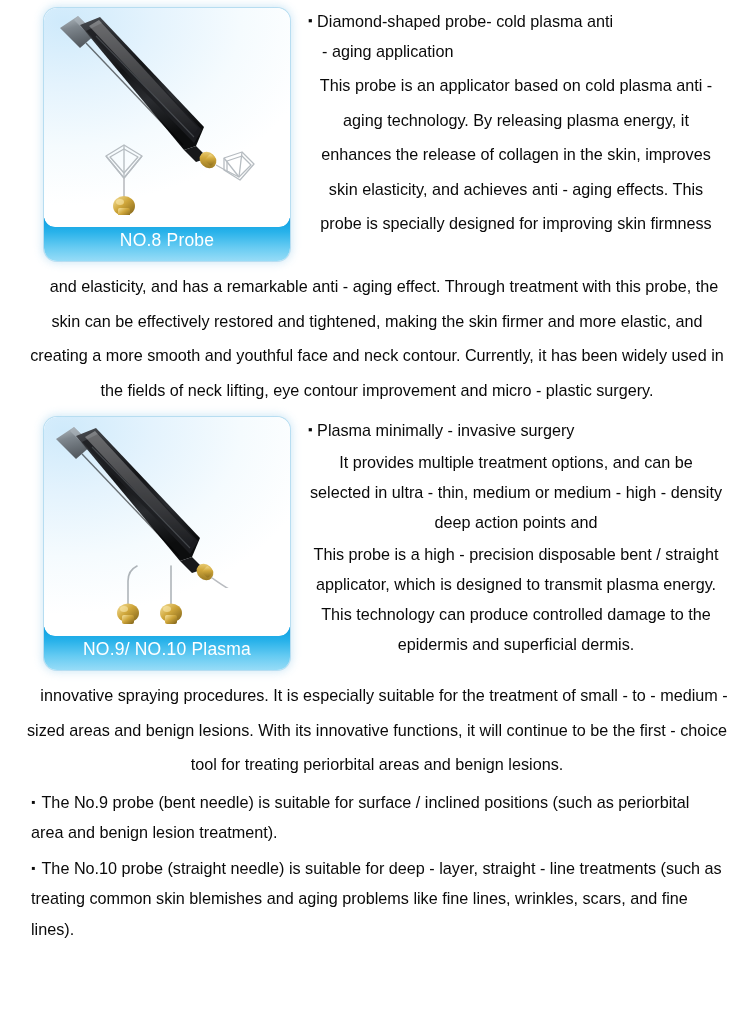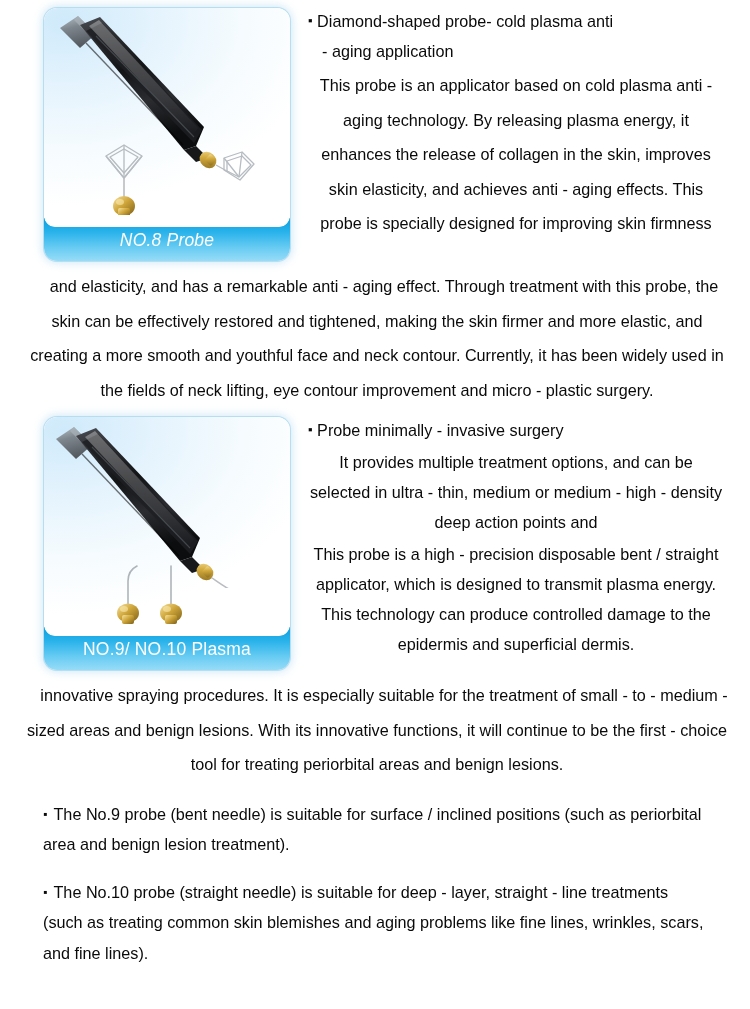--- a/index.html
+++ b/index.html
@@ -30,21 +30,20 @@
     border-radius: 13px;
     overflow: hidden;
     background: #ffffff;
     box-shadow: 0 0 0 1px rgba(150, 205, 235, 0.55),
                 0 0 9px 2px rgba(150, 205, 235, 0.45);
     position: relative;
   }
   .card-1 {
     float: left;
     margin: 8px 18px 6px 18px;
-    font-style: italic;
   }
   .card-2 {
     float: left;
     margin: 10px 18px 6px 18px;
     clear: left;
   }
 
   .card-photo {
     position: relative;
     height: 219px;
@@ -107,21 +106,21 @@
     text-align: center;
   }
   .body-text.tight { line-height: 30px; }
   .body-text.indent { text-indent: 14px; }
 
   .wrap-after { clear: both; }
 
   .bullet-para {
     font-size: 16.2px;
     line-height: 30.5px;
-    margin: 17px;
+    margin: 5px;
   }
   .bullet-para .sq { font-size: 12px; vertical-align: 2px; padding-right: 2px; }
 
   .right-col { overflow: hidden; padding-right: 4px; }
   .sec2-gap { height: 2px; }
 </style>
 </head>
 <body>
 
 <div class="page">
@@ -290,21 +289,21 @@
     </div>
     <div class="card-label">
       <span>NO.9/ NO.10 Plasma</span>
     </div>
   </div>
 
   <div class="right-col">
     <div class="sec2-gap"></div>
     <p class="h-bullet">
       <span class="sq">▪</span>
-      <span>Probe minimally - invasive surgery</span>
+      <span>Plasma minimally - invasive surgery</span>
     </p>
     <p class="body-text tight">It provides multiple treatment options, and can be selected in ultra - thin, medium or medium - high - density deep action points and</p>
     <p class="body-text tight">This probe is a high - precision disposable bent / straight applicator, which is designed to transmit plasma energy. This technology can produce controlled damage to the epidermis and superficial dermis.</p>
   </div>
 
   <div class="wrap-after"></div>
   <p class="body-text indent">innovative spraying procedures. It is especially suitable for the treatment of small - to - medium - sized areas and benign lesions. With its innovative functions, it will continue to be the first - choice tool for treating periorbital areas and benign lesions.</p>
 
   <p class="bullet-para">
     <span class="sq">▪</span>

